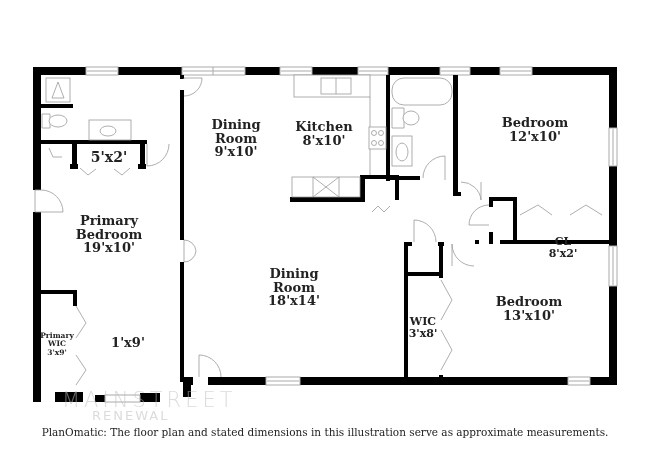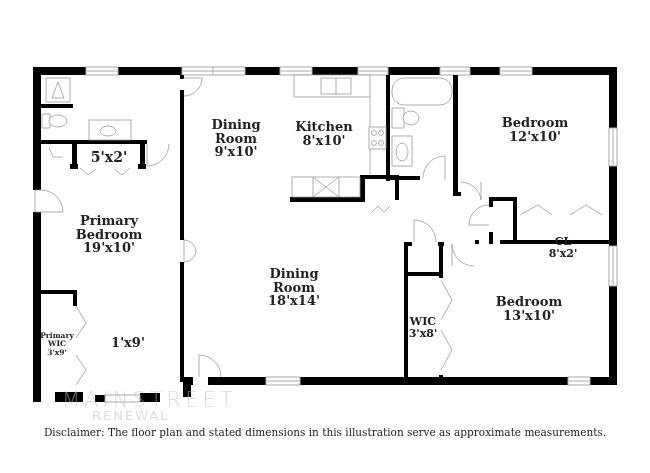--- a/index.html
+++ b/index.html
@@ -240,14 +240,14 @@
   <span>WIC</span>
   <span>3'x8'</span>
 </div>
 
 <div class="watermark">
   <div class="wm-main">MAINSTREET</div>
   <div class="wm-sub">RENEWAL</div>
 </div>
 
 <div class="disclaimer">
-  <div>Disclaimer: The floor plan and stated dimensions in this illustration serve as approximate measurements.</div>
+  <div>PlanOmatic: The floor plan and stated dimensions in this illustration serve as approximate measurements.</div>
 </div>
 
 </body></html>

